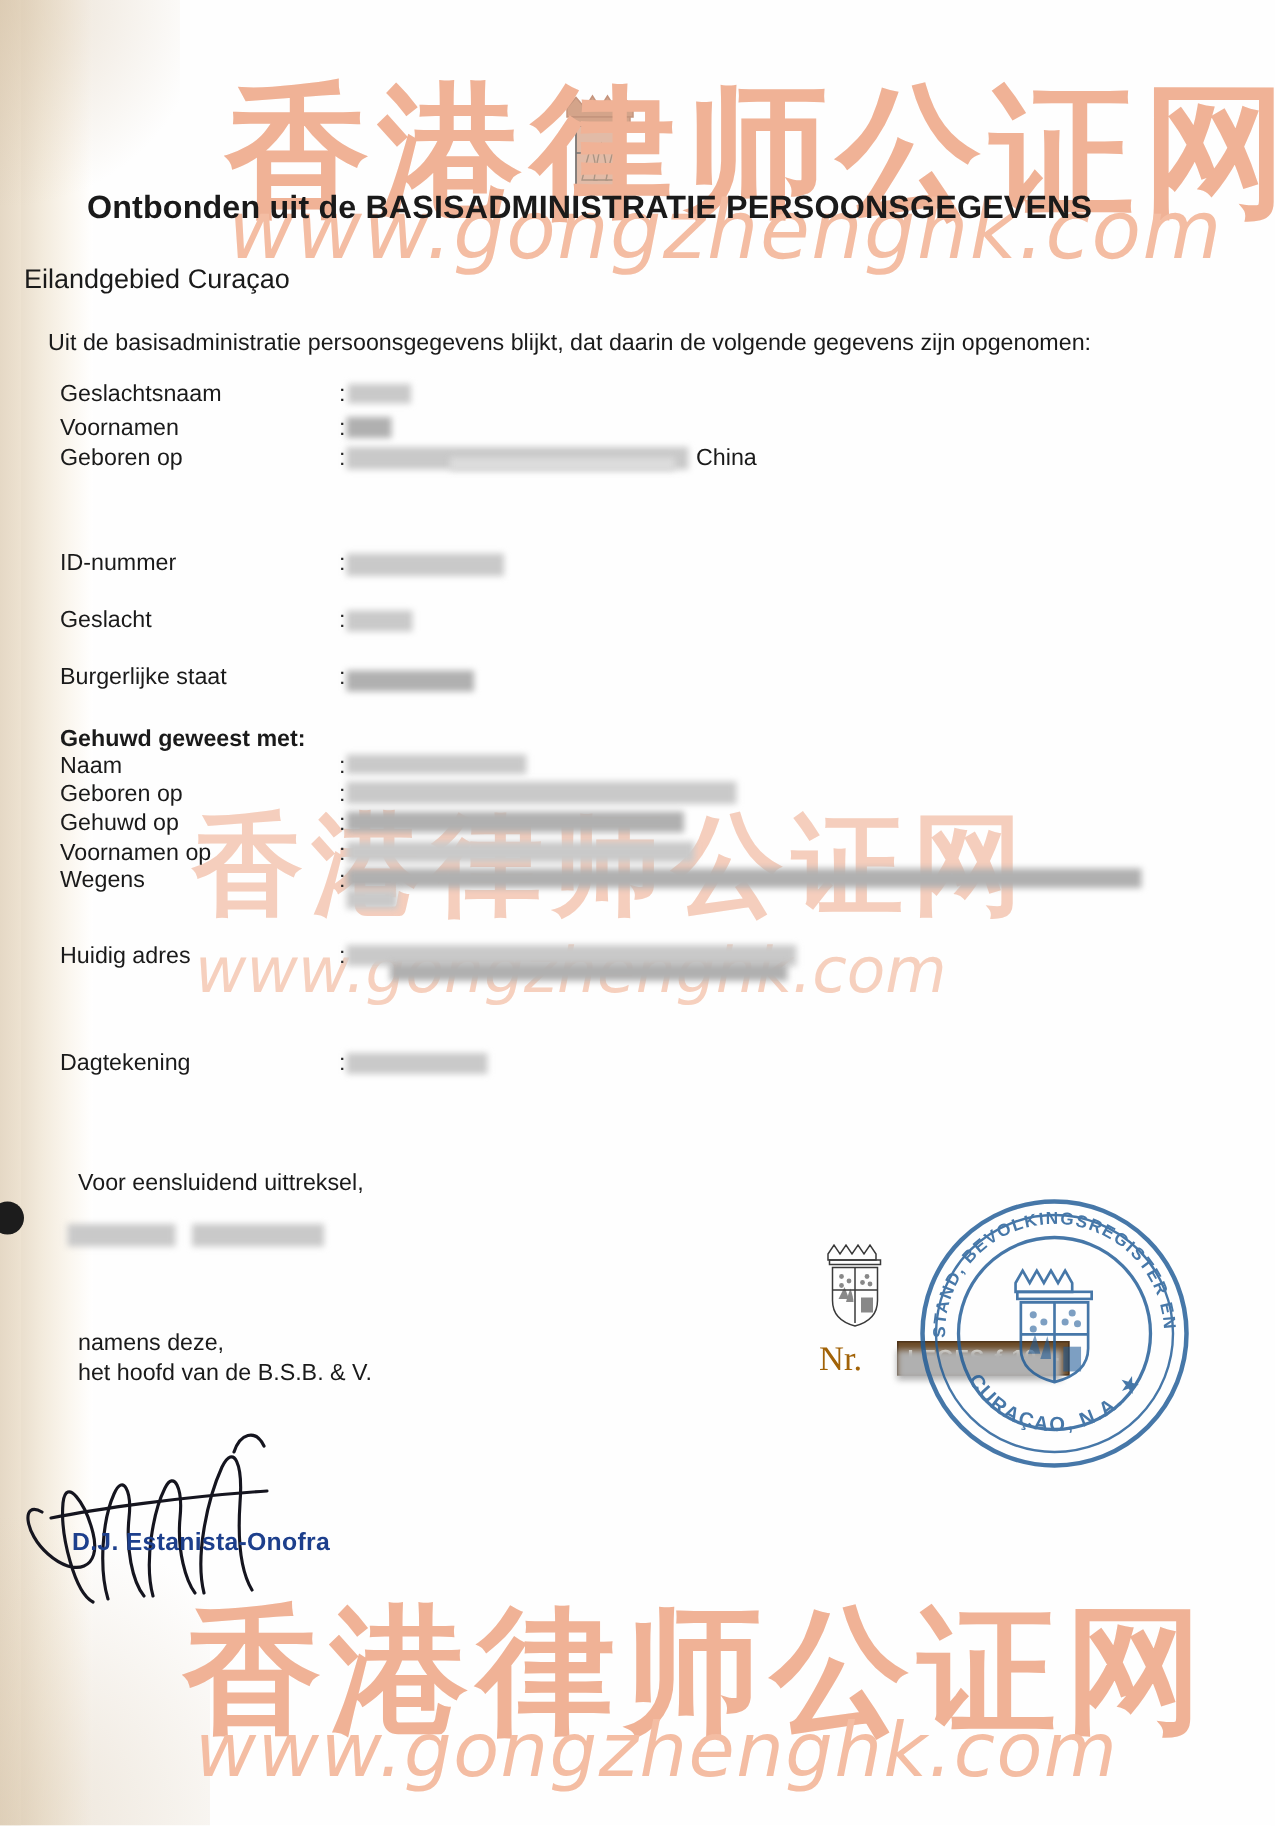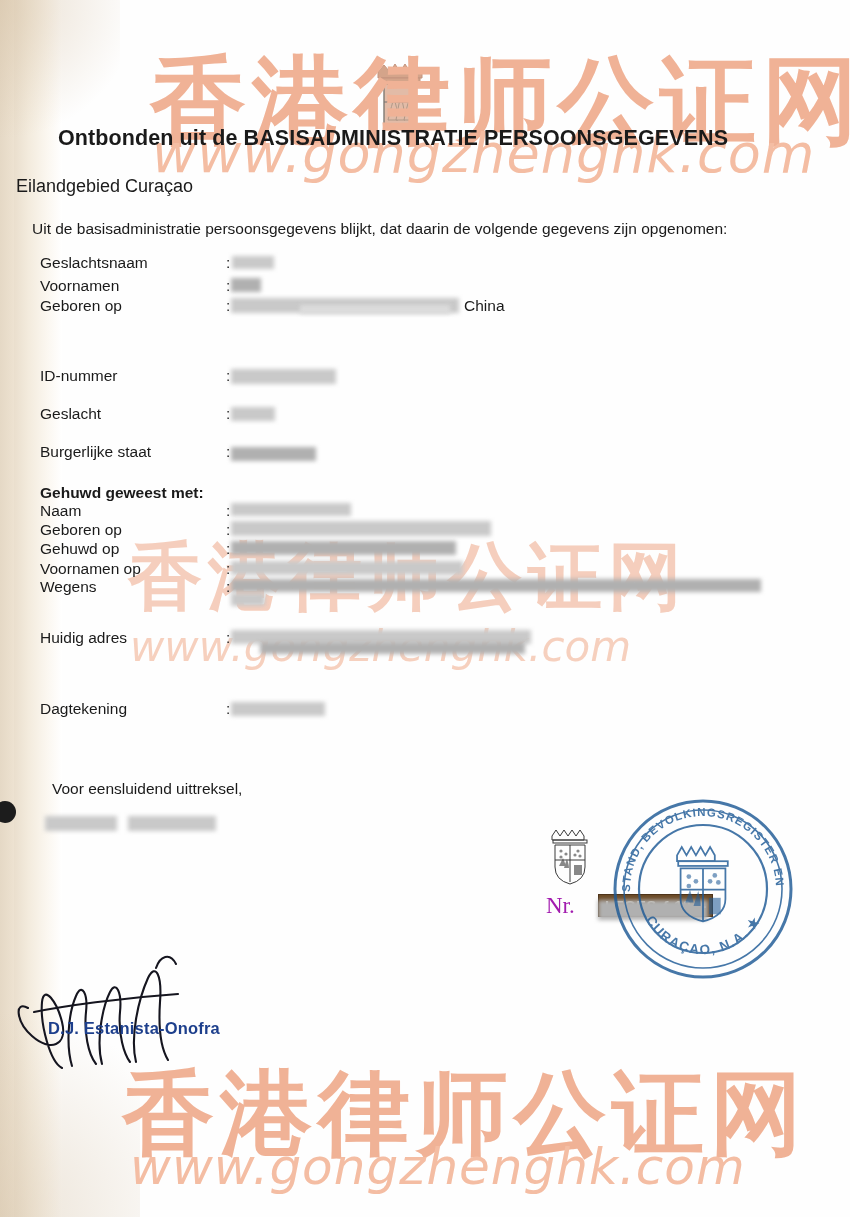--- a/index.html
+++ b/index.html
@@ -61,21 +61,21 @@
 
   #voor{position:absolute;left:52px;top:780px;font-size:15.5px;}
 
   
   #stamp-wrap{position:absolute;left:530px;top:798px;width:300px;height:185px;}
   #stamp-arms{position:absolute;left:14px;top:26px;width:52px;height:62px;}
   #eiland-txt{position:absolute;left:76px;top:32px;font-size:17px;
        font-family:"Liberation Serif", serif;color:#2a2a2a;line-height:19px;}
   #eiland-txt .big{font-size:22px;letter-spacing:.5px;}
   #nr-label{position:absolute;left:16px;top:95px;font-size:23px;
-       font-family:"Liberation Serif", serif;color:#a21caf;}
+       font-family:"Liberation Serif", serif;color:#a16207;}
   #leges{position:absolute;left:68px;top:76px;width:115px;height:23px;
        background:#6b4a26;color:#f2ead9;font-size:14.5px;font-weight:bold;
        font-family:"Liberation Sans", sans-serif;letter-spacing:.5px;
        display:flex;align-items:center;padding-left:6px;box-sizing:border-box;
        border:1px solid #4e341a;margin-top:20px;}
   #round-stamp{position:absolute;left:78px;top:-4px;width:190px;height:190px;}
 </style>
 </head>
 <body>
 
@@ -196,20 +196,22 @@
   <span class="lab">Dagtekening</span>
   <span class="col">:</span>
 </div>
 <div class="redact blur" style="left:231px;top:702px;width:94px;height:14px;"></div>
 
 <div id="voor">Voor eensluidend uittreksel,</div>
 <div class="redact blur" style="left:45px;top:816px;width:72px;height:15px;"></div>
 <div class="redact blur" style="left:128px;top:816px;width:88px;height:15px;"></div>
 
 <div id="closing">
+  <div>namens deze,</div>
+  <div>het hoofd van de B.S.B. &amp; V.</div>
 </div>
 
 <div id="sig-scribble">
   <svg viewBox="0 0 230 120" width="230" height="120">
     <g fill="none" stroke="#15151f" stroke-width="2.1" stroke-linecap="round">
       <path d="M18 58 C4 50 6 72 22 86 C40 102 58 96 52 72 C47 52 34 34 32 52 C30 74 40 112 52 118"></path>
       <path d="M62 116 C56 96 58 64 66 46 C72 32 78 44 76 62 C74 82 78 104 86 114"></path>
       <path d="M92 114 C86 92 92 58 100 42 C106 30 112 42 110 62 C108 84 114 104 120 112"></path>
       <path d="M126 112 C120 88 128 50 138 28 C146 12 152 26 150 52 C148 82 152 100 158 110"></path>
       <path d="M146 18 C150 6 160 2 166 14"></path>

